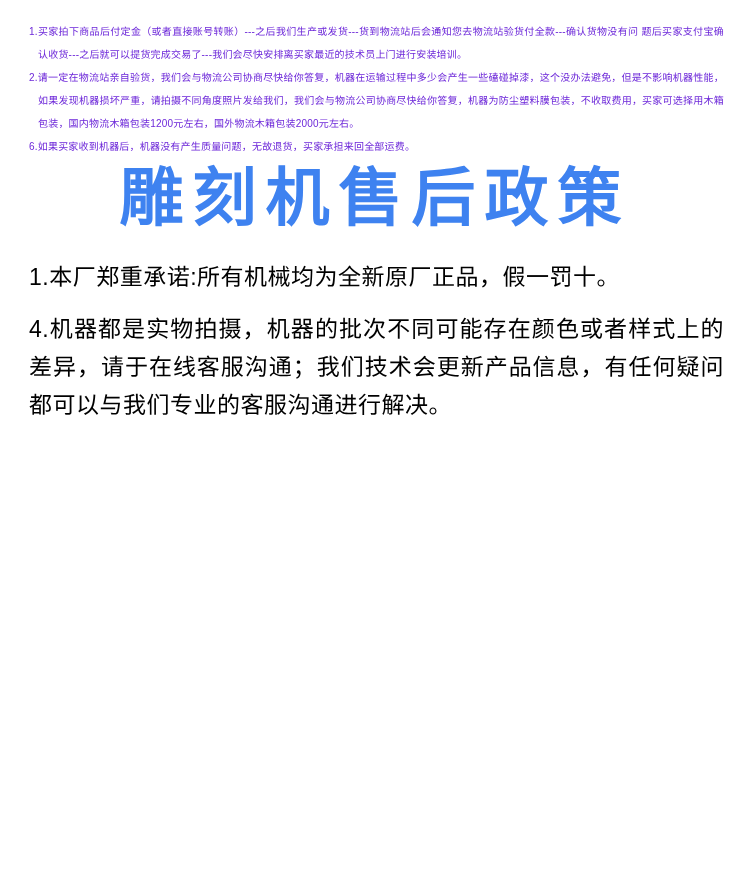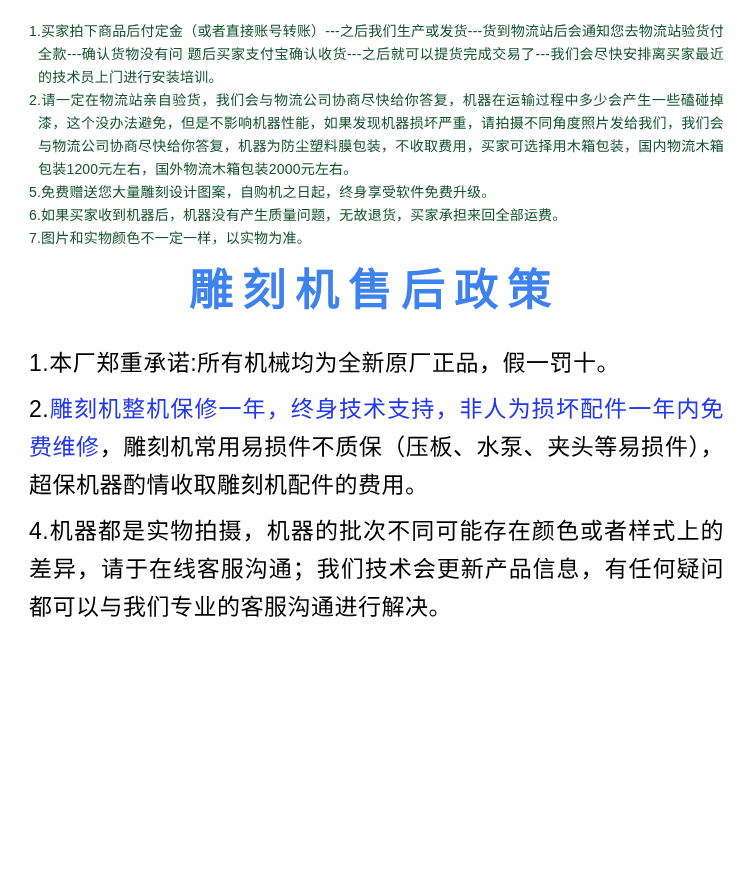--- a/index.html
+++ b/index.html
@@ -14,71 +14,68 @@
     box-sizing: border-box;
   }
   .page {
     width: 750px;
     box-sizing: border-box;
     background: #ffffff;
   }
   
   .top-notes {
     padding: 20px 26px 0 29px;
-    color: #14532d;
-    font-size: 14px;
+    color: #6d28d9;
+    font-size: 10px;
     line-height: 23px;
   }
   .top-notes p {
     margin: 0;
     padding-left: 9px;
     text-indent: -9px;   
     text-align: justify;
     letter-spacing: 0.2px;
   }
   
   .heading {
     margin: 10px 0 12px 0;
     text-align: center;
     color: #3e82f0;
-    font-size: 44px;
+    font-size: 64px;
     font-weight: bold;
     letter-spacing: 9px;
     line-height: 60px;
   }
   
   .policy {
     padding: 4px 26px 24px 29px;
     color: #000000;
     font-size: 23px;
     line-height: 38px;
   }
   .policy p {
-    margin: 8px 0;
+    margin: 14px 0;
     text-align: justify;
     letter-spacing: 0.5px;
   }
   .policy .seg-blue {
     color: #2337ee;
   }
 </style>
 </head>
 <body>
 
 <div class="page">
 
   <div class="top-notes">
     <p><span>1.</span><span>买家拍下商品后付定金（或者直接账号转账）---之后我们生产或发货---货到物流站后会通知您去物流站验货付全款---确认货物没有问 题后买家支付宝确认收货---之后就可以提货完成交易了---我们会尽快安排离买家最近的技术员上门进行安装培训。</span></p>
     <p><span>2.</span><span>请一定在物流站亲自验货，我们会与物流公司协商尽快给你答复，机器在运输过程中多少会产生一些磕碰掉漆，这个没办法避免，但是不影响机器性能，如果发现机器损坏严重，请拍摄不同角度照片发给我们，我们会与物流公司协商尽快给你答复，机器为防尘塑料膜包装，不收取费用，买家可选择用木箱包装，国内物流木箱包装1200元左右，国外物流木箱包装2000元左右。</span></p>
-    <p><span>5.</span><span>免费赠送您大量雕刻设计图案，自购机之日起，终身享受软件免费升级。</span></p>
     <p><span>6.</span><span>如果买家收到机器后，机器没有产生质量问题，无故退货，买家承担来回全部运费。</span></p>
-    <p><span>7.</span><span>图片和实物颜色不一定一样，以实物为准。</span></p>
   </div>
 
   <h1 class="heading">雕刻机售后政策</h1>
 
   <div class="policy">
     <p><span>1.</span><span class="seg-blue"></span><span>本厂郑重承诺:所有机械均为全新原厂正品，假一罚十。</span></p>
-    <p><span>2.</span><span class="seg-blue">雕刻机整机保修一年，终身技术支持，非人为损坏配件一年内免费维修</span><span>，雕刻机常用易损件不质保（压板、水泵、夹头等易损件），超保机器酌情收取雕刻机配件的费用。</span></p>
     <p><span>4.</span><span class="seg-blue"></span><span>机器都是实物拍摄，机器的批次不同可能存在颜色或者样式上的差异，请于在线客服沟通；我们技术会更新产品信息，有任何疑问都可以与我们专业的客服沟通进行解决。</span></p>
   </div>
 
 </div>
 
 </body></html>

